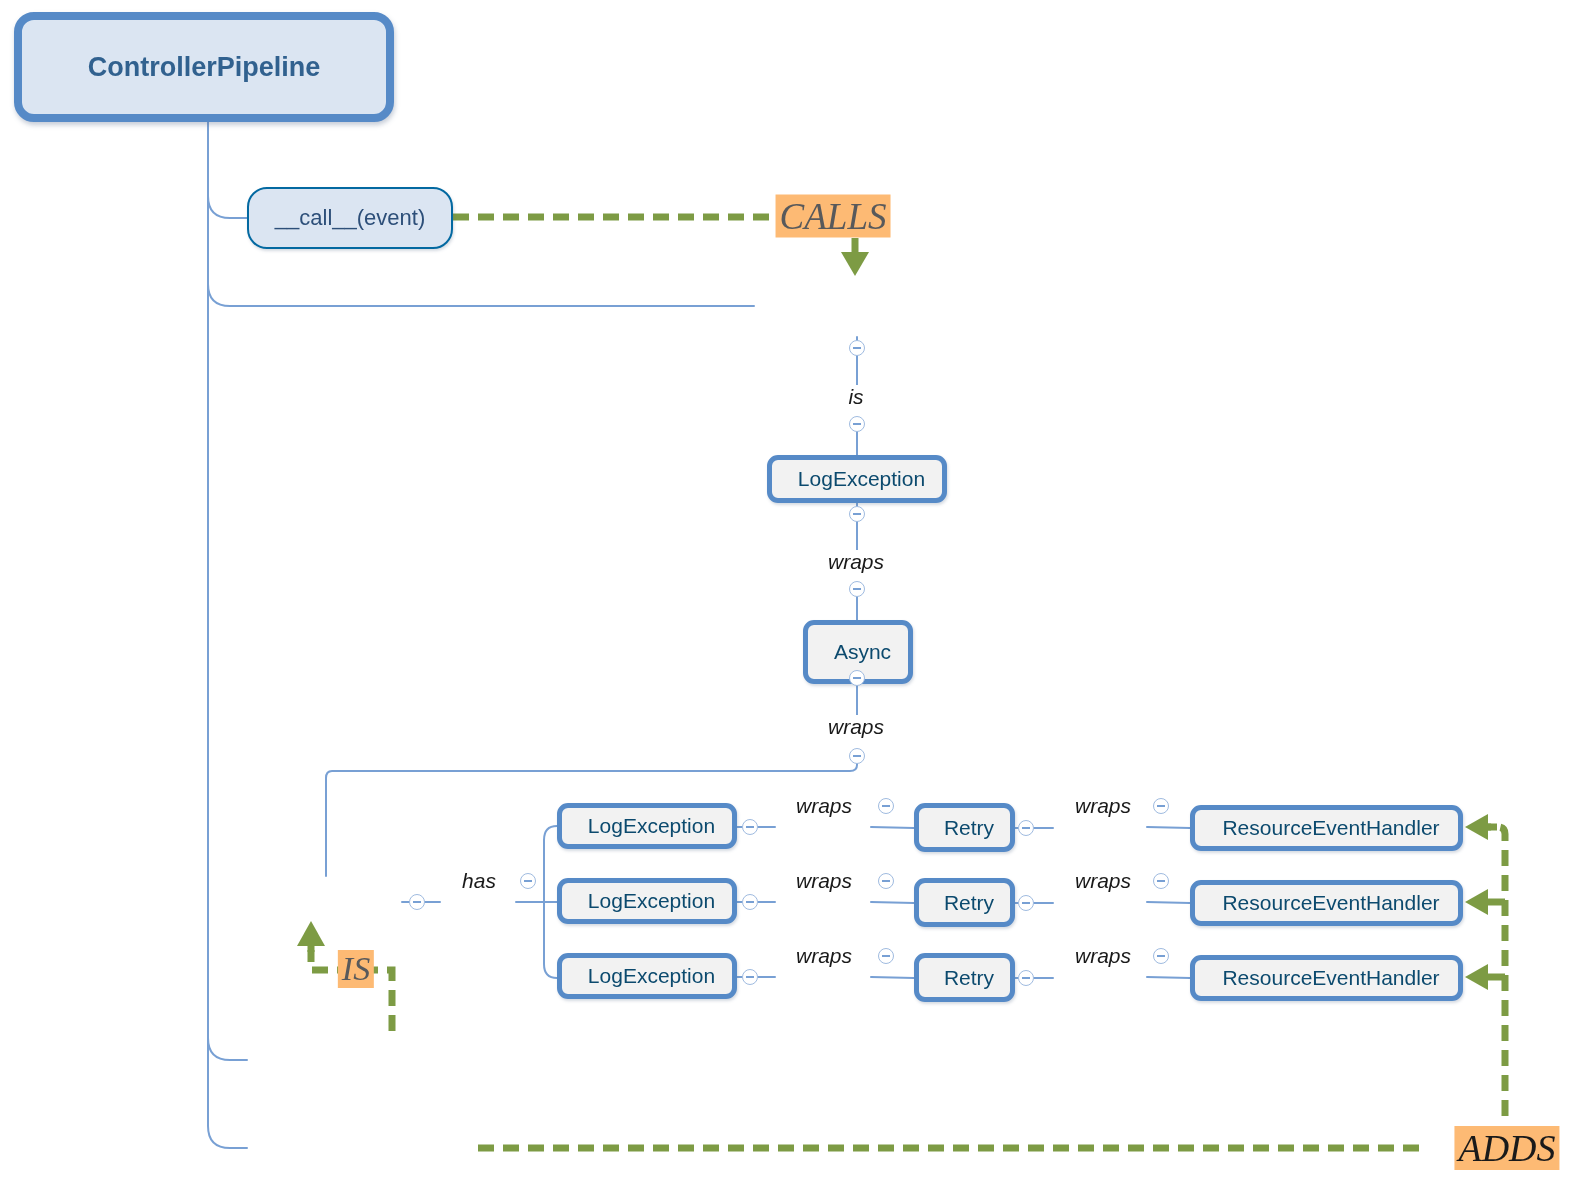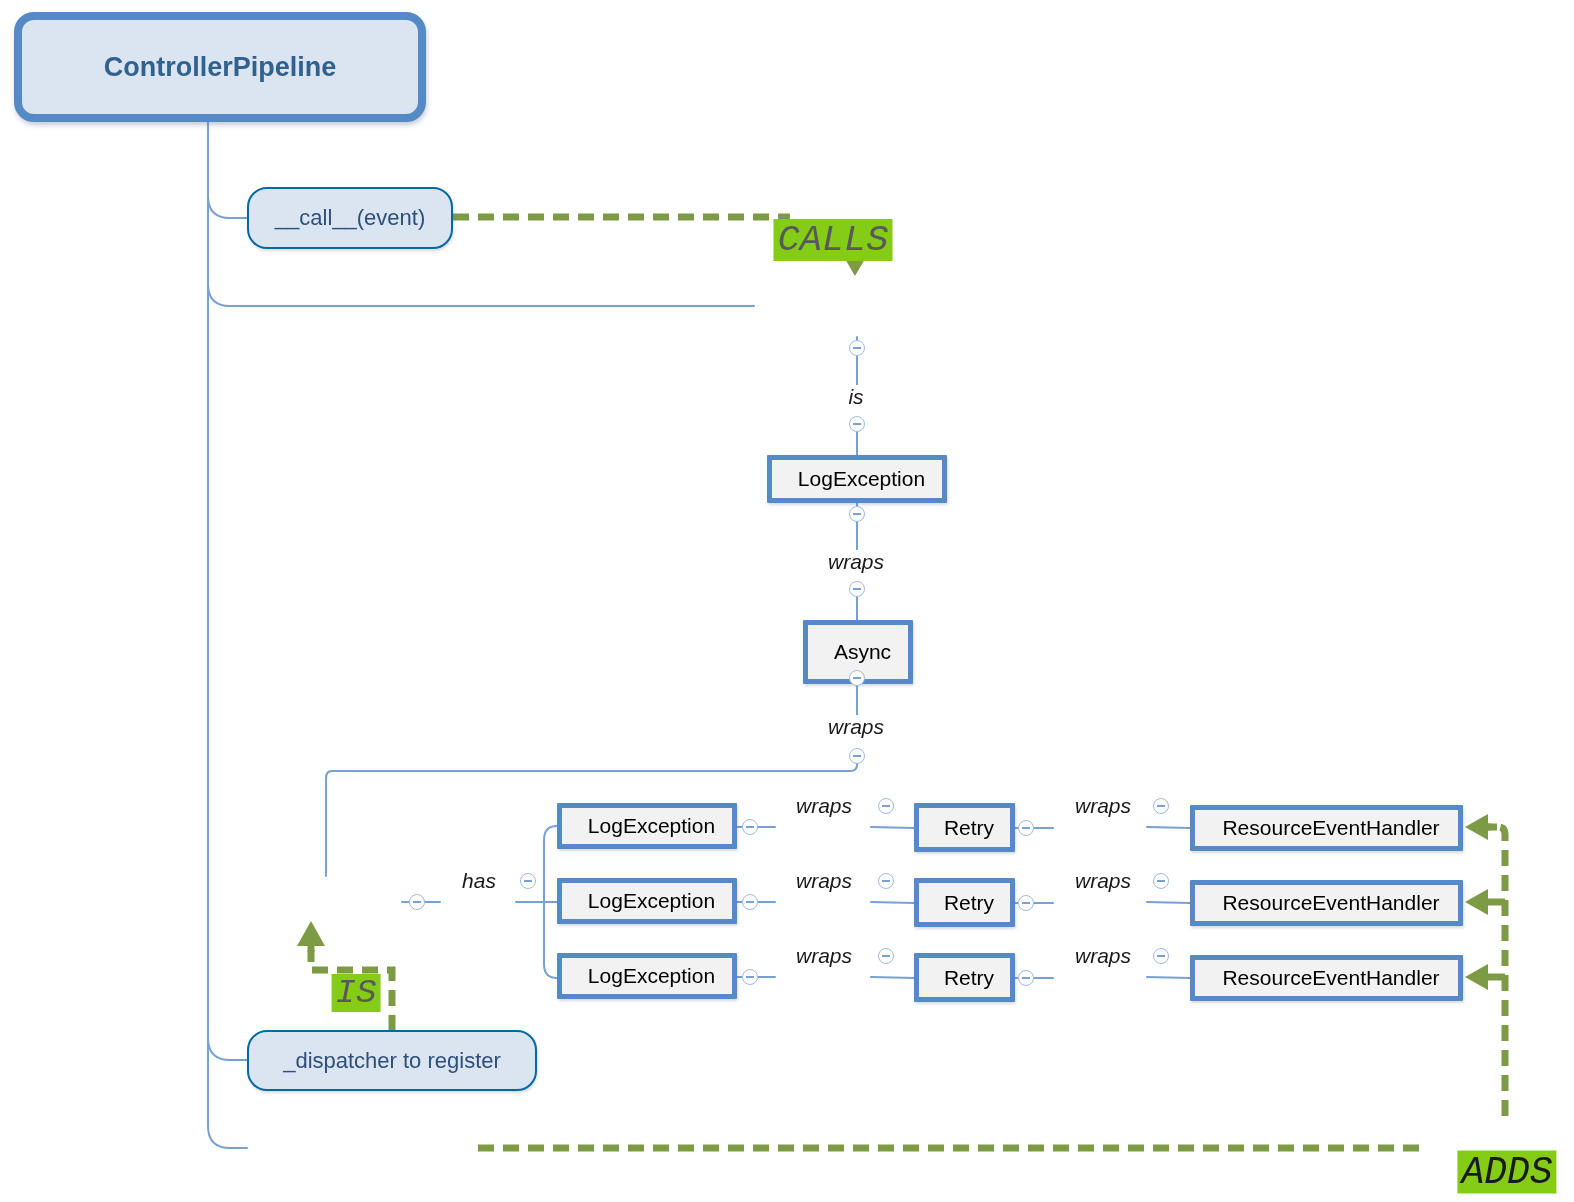--- a/index.html
+++ b/index.html
@@ -13,38 +13,38 @@
     position:absolute; box-sizing:border-box; z-index:2;
     display:flex; align-items:center; justify-content:center;
     text-align:center; white-space:nowrap;
     box-shadow:1px 2px 3px rgba(90,110,140,.25);
   }
   .blue {
     background:#dbe5f2; border:2px solid #0369a1; border-radius:20px;
     color:#2d4f79; font-size:22px;
   }
   .gray {
-    background:#f2f2f2; border:5px solid #568ac7; border-radius:1px;
-    color:#000000; font-size:21px;padding-left:9px;
+    background:#f2f2f2; border:5px solid #568ac7; border-radius:11px;
+    color:#0c4a6e; font-size:21px;padding-left:9px;
   }
   .root-node {
     background:#dbe5f2; border:8px solid #568ac7; border-radius:20px;
     color:#31618f; font-size:27px; font-weight:bold;
     box-shadow:1px 3px 5px rgba(90,110,140,.35);
   }
 
   .rel {
     position:absolute; z-index:3; transform:translate(-50%,-50%);
     font-style:italic; font-size:21px; color:#1a1a1a;
     background:#ffffff; padding:0 3px; white-space:nowrap;
   }
   .big-label {
     position:absolute; z-index:3; transform:translate(-50%,-50%);
-    font-family:Liberation Mono, monospace; font-style:italic;
-    background:#84cc16; padding:0 4px; white-space:nowrap;margin-top:24px;
+    font-family:Liberation Serif, serif; font-style:italic;
+    background:#fdba74; padding:0 4px; white-space:nowrap;
   }
   .lbl-calls { font-size:37px; color:#58595b; }
   .lbl-is    { font-size:34px; color:#58595b; }
   .lbl-adds  { font-size:38px; color:#1a1a1a; }
 
   .collapse {
     position:absolute; z-index:4; box-sizing:border-box;
     width:16px; height:16px; border-radius:50%;
     background:#ffffff; border:1.5px solid #9fbbe0;
   }
@@ -106,21 +106,21 @@
 
     <g fill="#7d9b44">
       <polygon points="841,252 869,252 855,276"></polygon>
       <polygon points="297,946 325,946 311,921"></polygon>
       <polygon points="1488,814 1488,840 1465,827"></polygon>
       <polygon points="1488,889 1488,915 1465,902"></polygon>
       <polygon points="1488,964 1488,990 1465,977"></polygon>
     </g>
   </svg>
 
-  <div class="node root-node" style="left:14px;top:12px;width:412px;height:110px">ControllerPipeline</div>
+  <div class="node root-node" style="left:14px;top:12px;width:380px;height:110px">ControllerPipeline</div>
 
   <div class="node blue" style="left:247px;top:187px;width:206px;height:62px">__call__(event)</div>
 
 
   <div class="node gray" style="left:767px;top:455px;width:180px;height:48px">LogException</div>
 
   <div class="node gray" style="left:803px;top:620px;width:110px;height:64px">Async</div>
 
 
   <div class="node gray" style="left:557px;top:803px;width:180px;height:46px">LogException</div>
@@ -128,21 +128,20 @@
   <div class="node gray" style="left:1190px;top:805px;width:273px;height:46px">ResourceEventHandler</div>
 
   <div class="node gray" style="left:557px;top:878px;width:180px;height:46px">LogException</div>
   <div class="node gray" style="left:914px;top:878px;width:101px;height:49px">Retry</div>
   <div class="node gray" style="left:1190px;top:880px;width:273px;height:46px">ResourceEventHandler</div>
 
   <div class="node gray" style="left:557px;top:953px;width:180px;height:46px">LogException</div>
   <div class="node gray" style="left:914px;top:953px;width:101px;height:49px">Retry</div>
   <div class="node gray" style="left:1190px;top:955px;width:273px;height:46px">ResourceEventHandler</div>
 
-  <div class="node blue" style="left:247px;top:1030px;width:290px;height:61px">_dispatcher to register</div>
 
 
   <div class="rel" style="left:856px;top:397px">is</div>
   <div class="rel" style="left:856px;top:562px">wraps</div>
   <div class="rel" style="left:856px;top:727px">wraps</div>
   <div class="rel" style="left:479px;top:881px">has</div>
 
   <div class="rel" style="left:824px;top:806px">wraps</div>
   <div class="rel" style="left:1103px;top:806px">wraps</div>
   <div class="rel" style="left:824px;top:881px">wraps</div>

